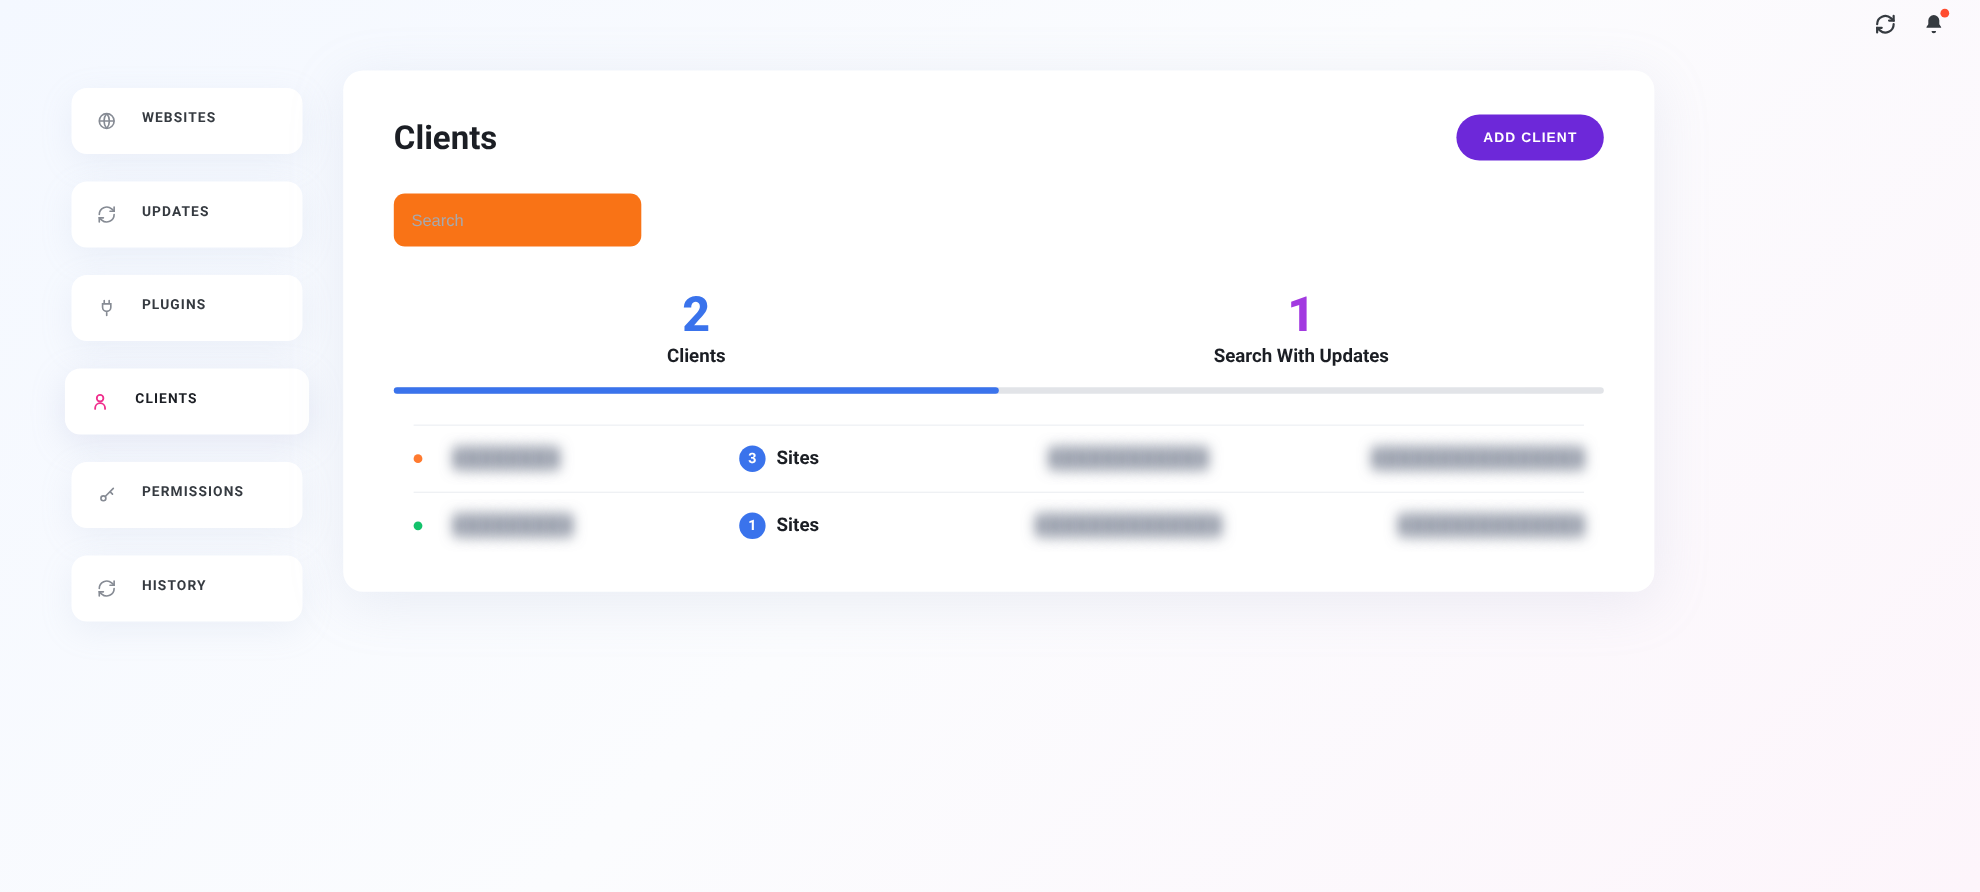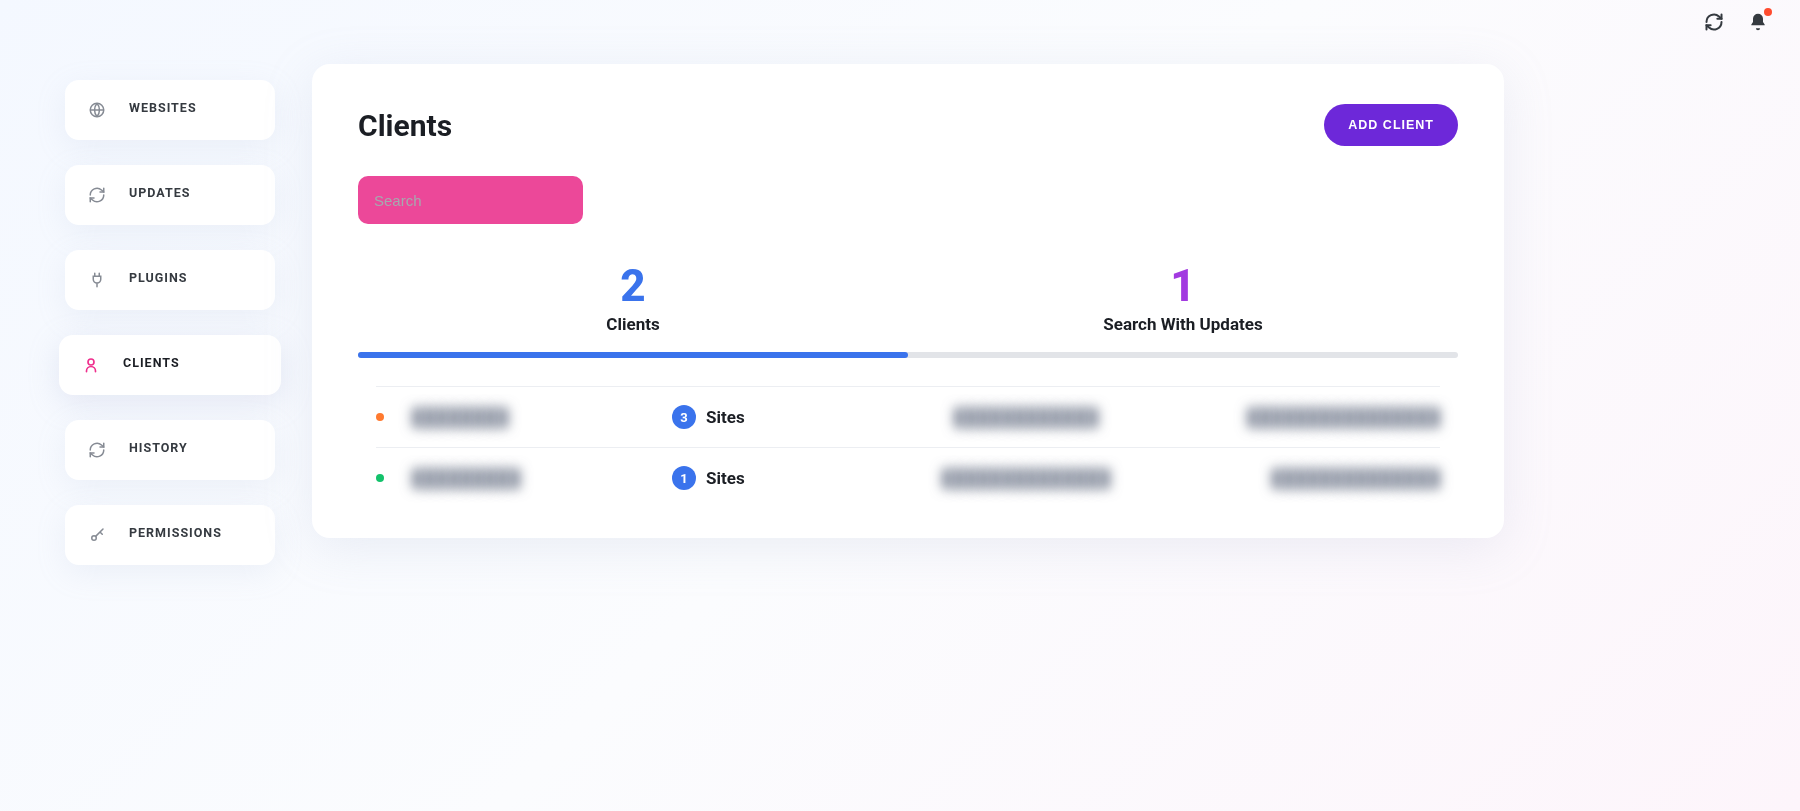--- a/index.html
+++ b/index.html
@@ -63,21 +63,21 @@
   }
   .page-title {
     font-size:30px; font-weight:700; color:#1b1e24;
   }
   .add-btn {
     background:#6d28d9; color:#fff; border:none; border-radius:999px;
     padding:14px 24px; font-size:12.5px; font-weight:700; letter-spacing:1px; cursor:pointer;
   }
   .search-wrap { margin-top:30px; }
   .search-input {
-    width:225px; height:48px; background:#ec4899; border:none; border-radius:10px;
+    width:225px; height:48px; background:#f97316; border:none; border-radius:10px;
     padding:0 16px; font-size:15px; color:#333;
   }
   .search-input::placeholder { color:#a6a9af; }
 
   .stats {
     margin-top:36px;
     display:flex;
     position:relative;
   }
   .stat {
@@ -178,36 +178,36 @@
       <svg width="18" height="18" viewBox="0 0 24 24" fill="none" stroke="currentColor" stroke-width="2.2" stroke-linecap="round">
           <circle cx="12" cy="8" r="4"></circle>
           <path d="M6 21v-1a6 6 0 0 1 12 0v1"></path>
         </svg>
     </span>
     <span class="sidebar-label">CLIENTS</span>
   </div>
   <div class="sidebar-item">
     <span class="sidebar-icon">
       <svg width="18" height="18" viewBox="0 0 24 24" fill="none" stroke="currentColor" stroke-width="2" stroke-linecap="round">
+          <circle cx="8" cy="16" r="3"></circle>
+          <path d="M10.5 13.5 20 4M16 8l3 3"></path>
+        </svg>
+    </span>
+    <span class="sidebar-label">PERMISSIONS</span>
+  </div>
+  <div class="sidebar-item">
+    <span class="sidebar-icon">
+      <svg width="18" height="18" viewBox="0 0 24 24" fill="none" stroke="currentColor" stroke-width="2" stroke-linecap="round">
           <path d="M3 12a9 9 0 0 1 15-6.7L21 8"></path>
           <path d="M21 3v5h-5"></path>
           <path d="M21 12a9 9 0 0 1-15 6.7L3 16"></path>
           <path d="M3 21v-5h5"></path>
         </svg>
     </span>
     <span class="sidebar-label">HISTORY</span>
-  </div>
-  <div class="sidebar-item">
-    <span class="sidebar-icon">
-      <svg width="18" height="18" viewBox="0 0 24 24" fill="none" stroke="currentColor" stroke-width="2" stroke-linecap="round">
-          <circle cx="8" cy="16" r="3"></circle>
-          <path d="M10.5 13.5 20 4M16 8l3 3"></path>
-        </svg>
-    </span>
-    <span class="sidebar-label">PERMISSIONS</span>
   </div>
 </div>
 
 <div class="main">
   <div class="main-header">
     <h1 class="page-title">Clients</h1>
     <button class="add-btn">ADD CLIENT</button>
   </div>
   <div class="search-wrap">
     <input class="search-input" placeholder="Search" style="">

